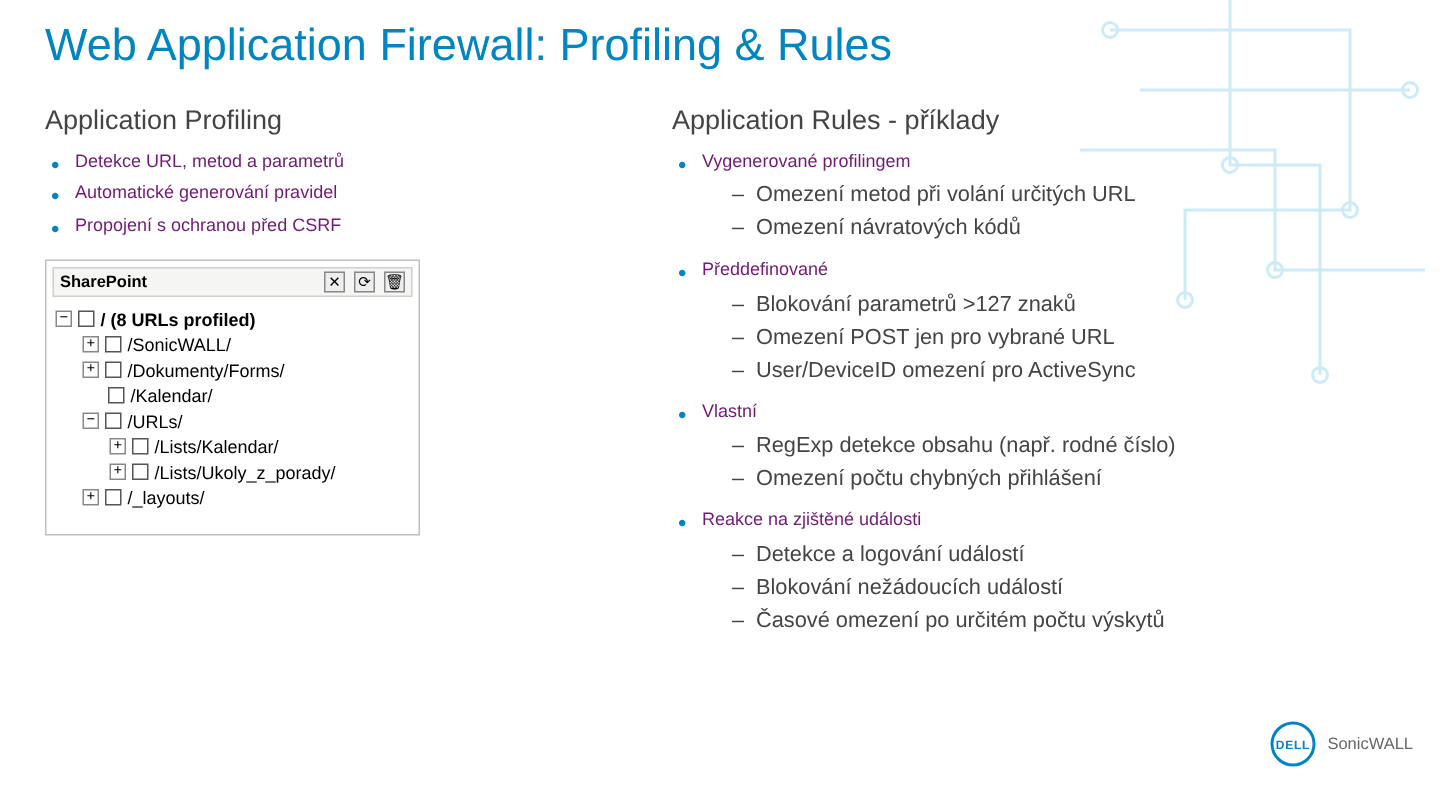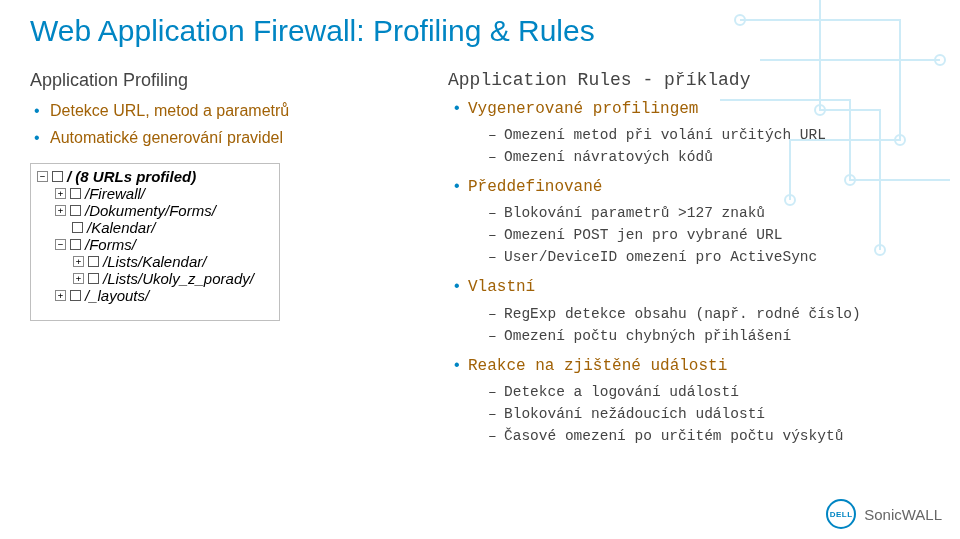--- a/index.html
+++ b/index.html
@@ -24,37 +24,37 @@
     color: #0085c3;
     font-size: 30px;
     font-weight: 300;
     margin: 0 0 22px 0;
   }
   .cols {
     display: flex;
     gap: 40px;
   }
   .col-left { width: 42%; }
-  .col-right { flex: 1; font-family: Liberation Mono, monospace; }
+  .col-right { flex: 1; }
   .section-head {
     font-size: 18px;
     font-weight: 400;
     color: #444;
     margin: 0 0 8px 0;
   }
   ul.bullets {
     margin: 4px 0 14px 0;
     padding: 0 0 0 20px;
   }
   ul.bullets > li {
     list-style: none;
     position: relative;
-    font-size: 16px;
+    font-size: 12px;
     line-height: 1.45;
-    color: #a16207;
+    color: #701a75;
     margin-bottom: 4px;
   }
   ul.bullets > li::before {
     content: "•";
     position: absolute;
     left: -16px;
     top: 0;
     color: #0085c3;
     font-size: 16px;
   }
@@ -123,57 +123,57 @@
     font-size: 9px;
     line-height: 1;
     background: #fff;
     font-family: monospace;
   }
   .cb {
     width: 11px; height: 11px;
     border: 1px solid #555;
     background: #fff;
   }
-  .tree-label { font-size: 15px; font-style: italic; }
+  .tree-label { font-size: 12px; }
   .tree-bold { font-weight: bold; }
   
   .lv0 { padding-left: 0; }
   .lv1 { padding-left: 18px; }
   .lv2 { padding-left: 36px; }
   
   .bg-circuit {
     position: absolute;
     right: 0; top: 0;
     width: 260px; height: 260px;
     opacity: 0.25;
     pointer-events: none;
   }
   
   .brand {
     position: absolute;
     right: 18px;
-    bottom: 10px;
+    bottom: 28px;
     display: flex;
     align-items: center;
     gap: 8px;
   }
   .dell-logo {
     width: 30px; height: 30px;
     border: 2px solid #0085c3;
     border-radius: 50%;
     display: flex;
     align-items: center;
     justify-content: center;
     color: #0085c3;
     font-size: 8px;
     font-weight: bold;
     letter-spacing: 0.5px;
   }
   .sonicwall {
-    font-size: 15px;
+    font-size: 11px;
     color: #666;
   }
 </style>
 </head>
 <body>
 
 <div class="slide">
 
   <svg class="bg-circuit" viewBox="0 0 260 260">
     <g stroke="#3bb1e0" stroke-width="2" fill="none">
@@ -193,49 +193,56 @@
 
   <h1 class="title">Web Application Firewall: Profiling &amp; Rules</h1>
 
   <div class="cols">
 
     <div class="col-left">
       <p class="section-head">Application Profiling</p>
       <ul class="bullets">
         <li>Detekce URL, metod a parametrů</li>
         <li>Automatické generování pravidel</li>
+        <li>Propojení s ochranou před CSRF</li>
       </ul>
 
       <div class="tree-window">
+        <div class="tree-titlebar">
+          <span class="tree-app">SharePoint</span>
+          <span class="win-icon">✕</span>
+          <span class="win-icon">⟳</span>
+          <span class="win-icon">🗑</span>
+        </div>
         <div class="tree-body">
           <div class="tree-row lv0">
             <span class="expander">−</span>
             <span class="cb"></span>
             <span class="tree-label tree-bold">/ (8 URLs profiled)</span>
           </div>
 
           <div class="tree-row lv1">
             <span class="expander">+</span>
             <span class="cb"></span>
-            <span class="tree-label">/Firewall/</span>
+            <span class="tree-label">/SonicWALL/</span>
           </div>
           <div class="tree-row lv1">
             <span class="expander">+</span>
             <span class="cb"></span>
             <span class="tree-label">/Dokumenty/Forms/</span>
           </div>
           <div class="tree-row lv1">
             <span style="width:13px"></span>
             <span class="cb"></span>
             <span class="tree-label">/Kalendar/</span>
           </div>
           <div class="tree-row lv1">
             <span class="expander">−</span>
             <span class="cb"></span>
-            <span class="tree-label">/Forms/</span>
+            <span class="tree-label">/URLs/</span>
           </div>
           <div class="tree-row lv2">
             <span class="expander">+</span>
             <span class="cb"></span>
             <span class="tree-label">/Lists/Kalendar/</span>
           </div>
           <div class="tree-row lv2">
             <span class="expander">+</span>
             <span class="cb"></span>
             <span class="tree-label">/Lists/Ukoly_z_porady/</span>

